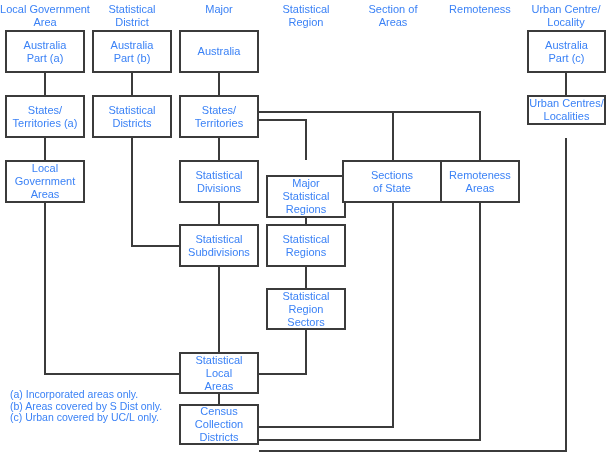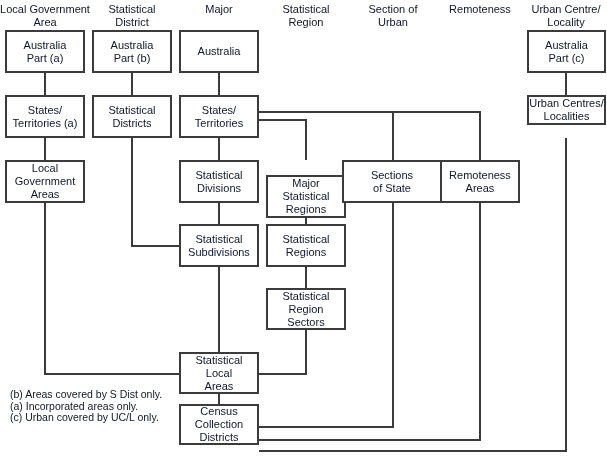--- a/index.html
+++ b/index.html
@@ -1,21 +1,21 @@
 <!DOCTYPE html>
 <html><head>
 <meta charset="utf-8">
 <style>
   html,body{margin:0;padding:0;background:#fff;}
   #canvas{
     position:relative;
     width:607px;height:459px;
     background:#fff;
     font-family:"Liberation Sans", sans-serif;
-    color:#0f172a;
+    color:#3b82f6;
     overflow:hidden;
   }
   .col-header{
     position:absolute;
     transform:translateX(-50%);
     text-align:center;
     font-size:11px;
     line-height:13px;
     white-space:pre-line;
     width:120px;
@@ -56,21 +56,21 @@
 <div id="canvas">
 
   <div class="col-header" style="left:45px;top:3px">Local Government
 Area</div>
   <div class="col-header" style="left:132px;top:3px">Statistical
 District</div>
   <div class="col-header" style="left:219px;top:3px">Major</div>
   <div class="col-header" style="left:306px;top:3px">Statistical
 Region</div>
   <div class="col-header" style="left:393px;top:3px">Section of
-Urban</div>
+Areas</div>
   <div class="col-header" style="left:480px;top:3px">Remoteness</div>
   <div class="col-header" style="left:566px;top:3px">Urban Centre/
 Locality</div>
 
   <div class="box" style="left:5px;top:30px;width:80px;height:43px">Australia
 Part (a)</div>
   <div class="box" style="left:92px;top:30px;width:80px;height:43px">Australia
 Part (b)</div>
   <div class="box" style="left:179px;top:30px;width:80px;height:43px">Australia</div>
   <div class="box" style="left:527px;top:30px;width:79px;height:43px">Australia
@@ -138,18 +138,18 @@
   <div class="hline" style="left:259px;top:111px;width:222px"></div>
   <div class="hline" style="left:259px;top:119px;width:48px"></div>
   <div class="hline" style="left:131px;top:245px;width:48px"></div>
   <div class="hline" style="left:44px;top:373px;width:135px"></div>
   <div class="hline" style="left:259px;top:373px;width:48px"></div>
   <div class="hline" style="left:259px;top:426px;width:135px"></div>
   <div class="hline" style="left:259px;top:439px;width:222px"></div>
   <div class="hline" style="left:259px;top:450px;width:308px"></div>
 
   <div class="footnotes">
+    <div>(a) Incorporated areas only.</div>
     <div>(b) Areas covered by S Dist only.</div>
-    <div>(a) Incorporated areas only.</div>
     <div>(c) Urban covered by UC/L only.</div>
   </div>
 
 </div>
 
 </body></html>

